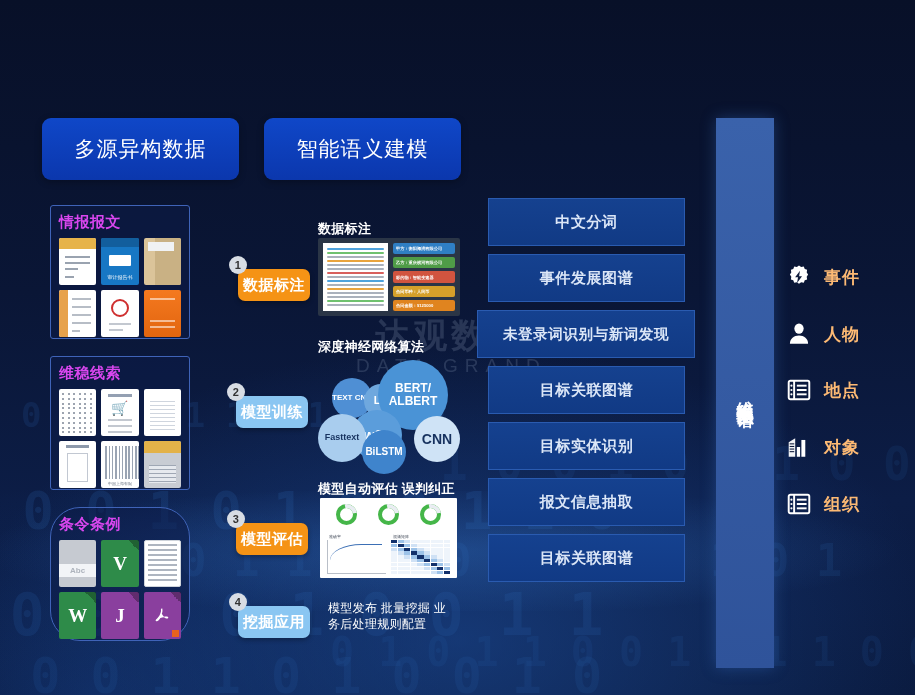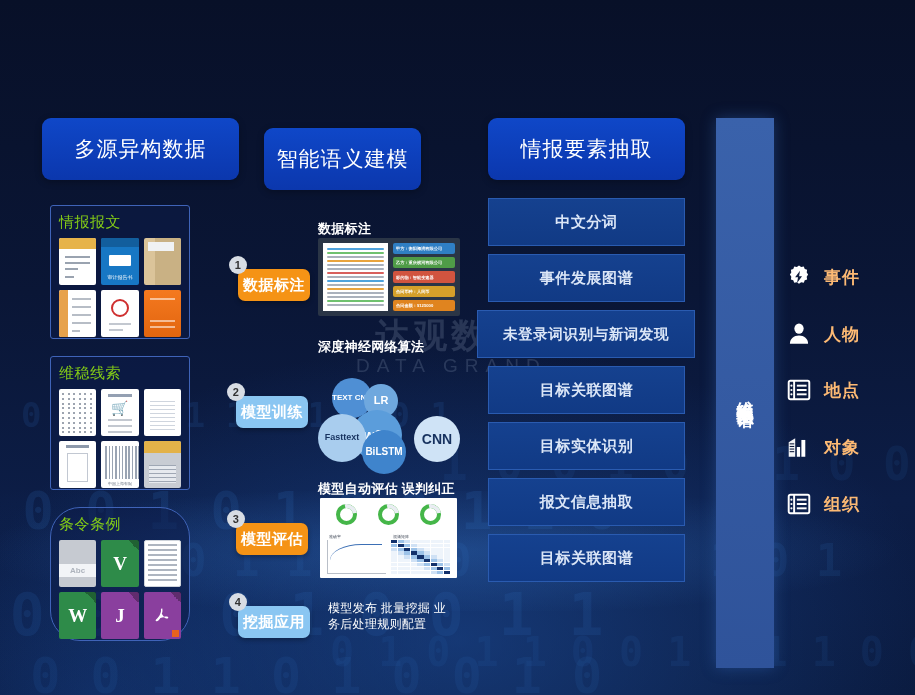--- a/index.html
+++ b/index.html
@@ -57,32 +57,32 @@
   
   .pill {
     position:absolute; height:62px; border-radius:9px;
     background:linear-gradient(180deg,#0f47c8 0%,#0b37ad 100%);
     color:#fff; font-size:21px; font-weight:400;
     display:flex; align-items:center; justify-content:center;
     letter-spacing:1px;
     box-shadow:0 2px 7px rgba(0,0,0,.28);
   }
   #pill0 { left:42px;  top:118px; width:197px; }
-  #pill1 { left:264px; top:128px; width:157px; }
+  #pill1 { left:264px; top:118px; width:197px; }
   #pill2 { left:488px; top:118px; width:197px; }
 
   
   .src-card {
     position:absolute; left:50px; width:140px;
     border:1px solid #3f63b8; border-radius:3px;
     background:rgba(12,28,72,.55);
     padding:7px 8px 8px;
   }
   .src-card .cap {
-    color:#84cc16; font-size:15px; font-weight:400; letter-spacing:.5px;
+    color:#d946ef; font-size:15px; font-weight:700; letter-spacing:.5px;
     margin-bottom:6px;
   }
   #src0 { top:205px; height:134px; }
   #src1 { top:356px; height:134px; }
   #src2 { top:507px; height:134px;border-radius:30px; }
   .thumbs { display:grid; grid-template-columns:repeat(3,1fr); gap:5px; }
   .thumb { height:47px; border-radius:2px; position:relative; overflow:hidden; background:#e9eaec; }
 
   
   .t-a { background:#fff; }
@@ -271,21 +271,20 @@
 <div class="watermark">
   <div class="wm-cn">达观数据</div>
   <div class="wm-en">DATA GRAND</div>
 </div>
 
 <div class="stage">
 
 
   <div class="pill" id="pill0">多源异构数据</div>
   <div class="pill" id="pill1">智能语义建模</div>
-  <div class="pill" id="pill2">情报要素抽取</div>
 
   <div class="src-card" id="src0">
     <div class="cap">情报报文</div>
     <div class="thumbs">
       <div class="thumb t-a">
         <div class="bar"></div>
           <div class="ln" style="top:18px"></div>
           <div class="ln" style="top:24px"></div>
         <div class="ln" style="top:30px;right:18px"></div>
           <div class="ln" style="top:38px;right:22px"></div>
@@ -500,20 +499,21 @@
         <div class="tag tg1">乙方：重庆横河有限公司</div>
         <div class="tag tg2">标的物：智能变速器</div>
         <div class="tag tg3">合同币种：人民币</div>
         <div class="tag tg4">合同金额：¥125000</div>
       </div>
   </div>
 
   <div class="bubbles" id="bubble-cloud">
       <div class="bub" style="left: 16px; top: 20px; width: 40px; height: 40px; background: rgb(79, 143, 212); font-size: 8px;">TEXT CNN</div>
       <div class="bub" style="left: 48px; top: 26px; width: 34px; height: 34px; background: rgb(111, 168, 222); font-size: 11px;">LR</div>
+      <div class="bub" style="left: 62px; top: 2px; width: 70px; height: 70px; background: rgb(74, 147, 214); font-size: 12px;">BERT/ ALBERT</div>
       <div class="bub" style="left: 36px; top: 52px; width: 50px; height: 50px; background: rgb(91, 157, 219); font-size: 14px;">w2v</div>
       <div class="bub" style="left: 2px; top: 56px; width: 48px; height: 48px; background: rgb(169, 205, 238); font-size: 9px; color: rgb(23, 50, 95);">Fasttext</div>
       <div class="bub" style="left: 46px; top: 72px; width: 44px; height: 44px; background: rgb(63, 132, 204); font-size: 10px;">BiLSTM</div>
       <div class="bub" style="left: 98px; top: 58px; width: 46px; height: 46px; background: rgb(207, 227, 246); font-size: 14px; color: rgb(23, 50, 95);">CNN</div>
     </div>
 
   <div class="eval">
     <div class="donuts">
       <div class="donut"></div>
       <div class="donut"></div>

